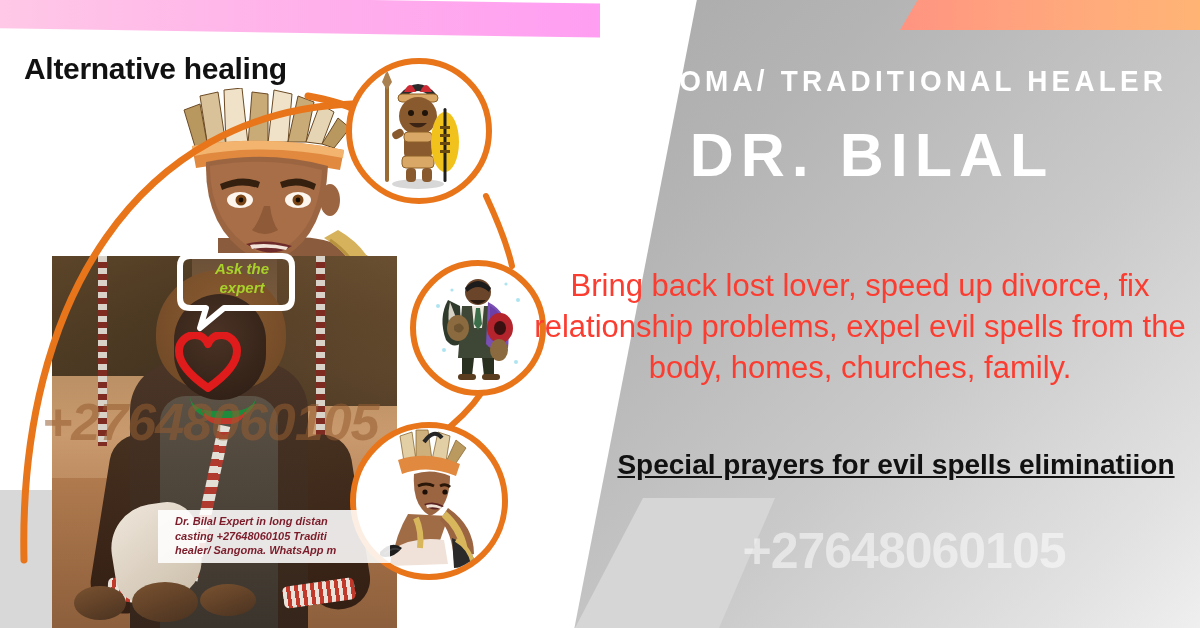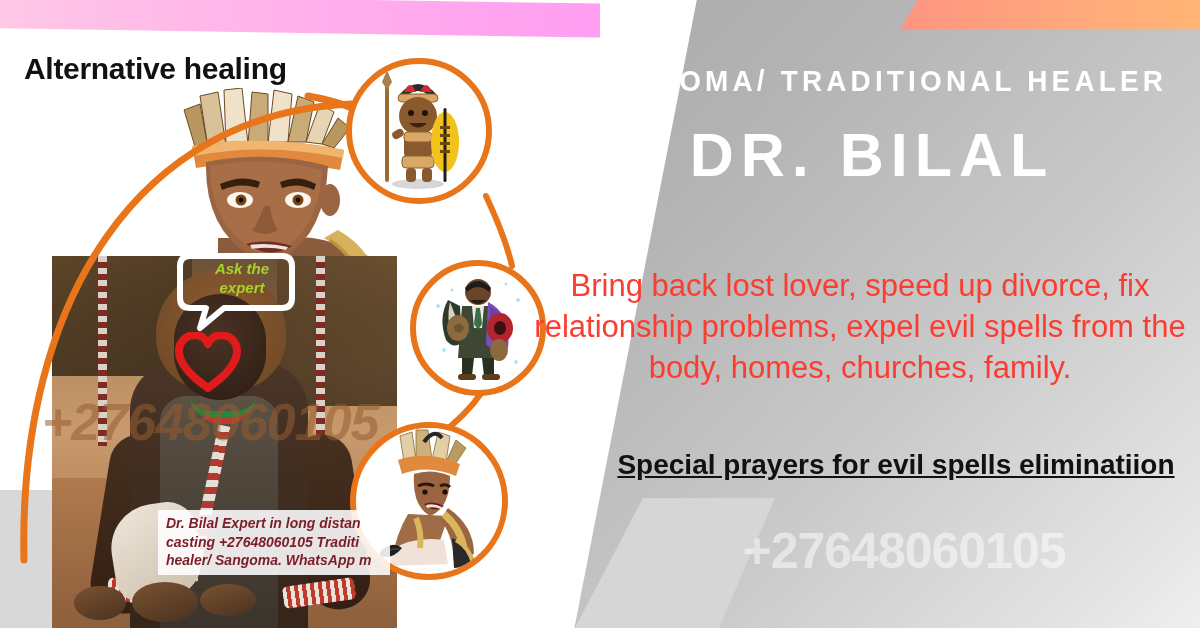--- a/index.html
+++ b/index.html
@@ -102,22 +102,22 @@
     font-size:15px; font-weight:bold; font-style:italic; color:#a8d12a;
     line-height:1.25; text-align:center;
   }
   .watermark-left{
     position:absolute; left:42px; top:392px; z-index:10;
     font-size:52px; font-weight:bold; font-style:italic; color:rgba(150,93,50,.55);
     letter-spacing:-1px; white-space:nowrap;
   }
   .caption{
     position:absolute; left:158px; top:510px; width:232px; z-index:11;
-    background:rgba(255,255,255,.88); padding:4px 7px 5px 8px;
-    font-size:14px; font-weight:bold; font-style:italic; color:#7c1c2a;
+    background:rgba(255,255,255,.88); padding:4px 7px 5px 17px;
+    font-size:11px; font-weight:bold; font-style:italic; color:#7c1c2a;
     line-height:1.33; overflow:hidden; white-space:pre-line;
   }
 
   
   .bub{ position:absolute; border:6px solid #e8751a; border-radius:50%;
         background:#fff; z-index:10; overflow:hidden; }
   .bub1{ left:346px; top:58px;  width:146px; height:146px; }
   .bub2{ left:410px; top:260px; width:136px; height:136px; }
   .bub3{ left:350px; top:422px; width:158px; height:158px; }
   .bub svg{ display:block; width:100%; height:100%; }

